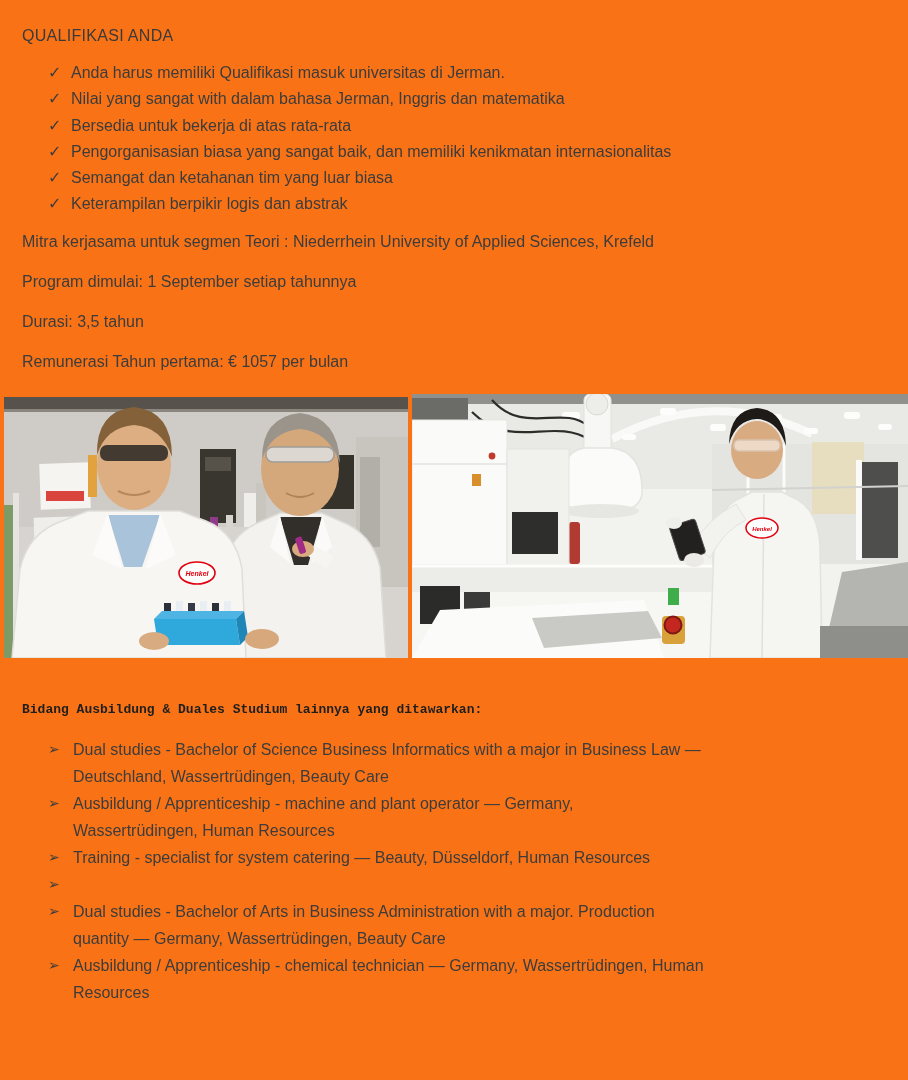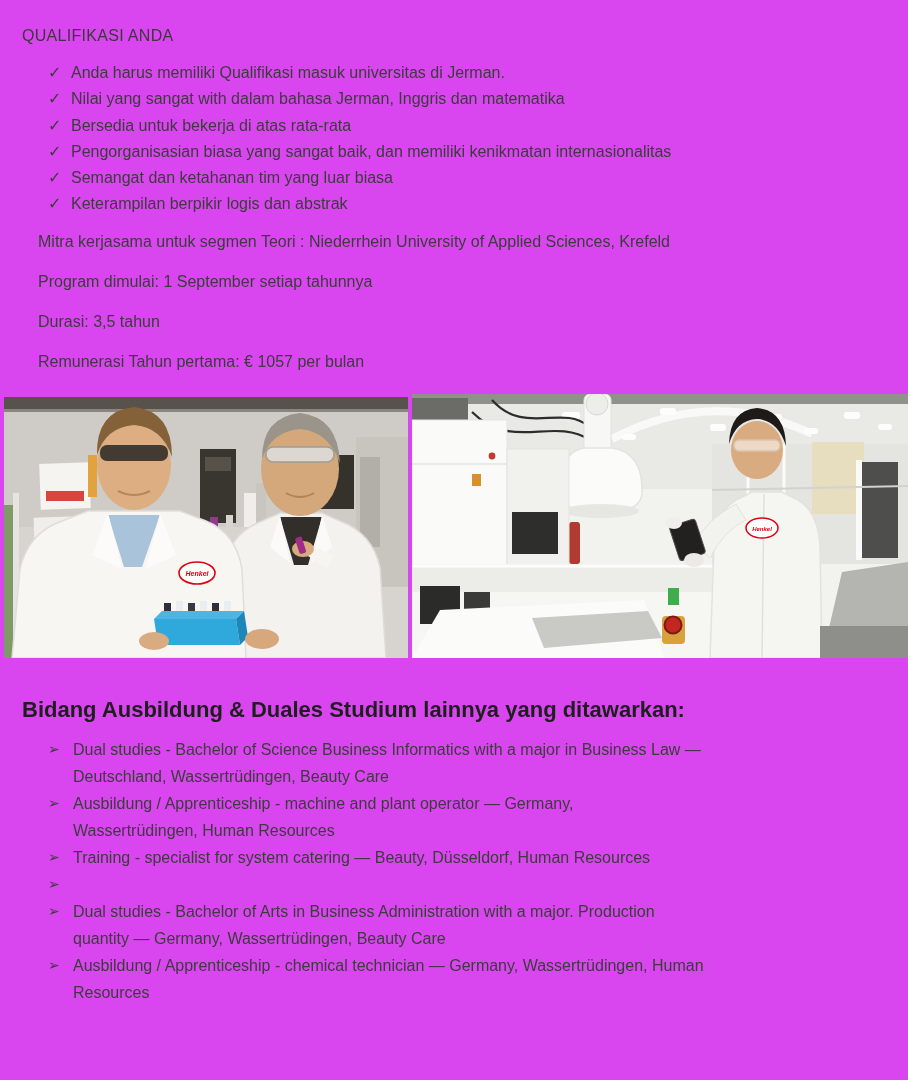--- a/index.html
+++ b/index.html
@@ -1,21 +1,21 @@
 <!DOCTYPE html>
 <html><head>
 <meta charset="utf-8">
 <style>
   html,body{margin:0;padding:0;background:#ffffff;}
   .page{
     position:relative;
     width:908px;height:1080px;
     box-sizing:border-box;
     padding:26px 22px 13px 22px;
-    background:#d946ef;
+    background:#f97316;
     font-family:"Liberation Sans","DejaVu Sans",sans-serif;
     font-size:16px;
     color:#3c3c3c;
     overflow:hidden;
   }
   .doc-h1{
     font-size:16px;font-weight:400;letter-spacing:.3px;
     line-height:20px;margin:0;color:#3a3a3a;
   }
   ul.checklist{
@@ -23,34 +23,34 @@
   }
   ul.checklist li{
     display:flex;line-height:26.3px;
   }
   .bullet{
     flex:0 0 23px;width:23px;
     font-family:"DejaVu Sans",sans-serif;
     color:#3c3c3c;
   }
   .paras{margin-top:14px;}
-  .paras p{margin:0 0 20px 16px;line-height:20px;}
+  .paras p{margin:0 0 20px 0;line-height:20px;}
   .photos{
     margin-left:-18px;
     width:904px;
     display:flex;
     gap:4px;
     margin-top:22px;
     height:264px;
   }
   .photo{display:block;}
   .photo-left{margin-top:3px;}
   .doc-h2{
-    font-size:22px;font-weight:700;color:#1e1e1e;
-    line-height:20px;margin:42px 0 0 0;
+    font-size:13px;font-weight:700;color:#1e1e1e;
+    line-height:20px;margin:42px 0 0 0;font-family:Liberation Mono, monospace;
   }
   ul.offers{
     list-style:none;margin:16px 0 0 0;padding:0 0 0 26px;
   }
   ul.offers li{
     display:flex;line-height:27px;
   }
   ul.offers .bullet{flex:0 0 25px;width:25px;font-size:14px;}
   ul.offers .itext{white-space:pre-line;max-width:812px;}
 </style>

